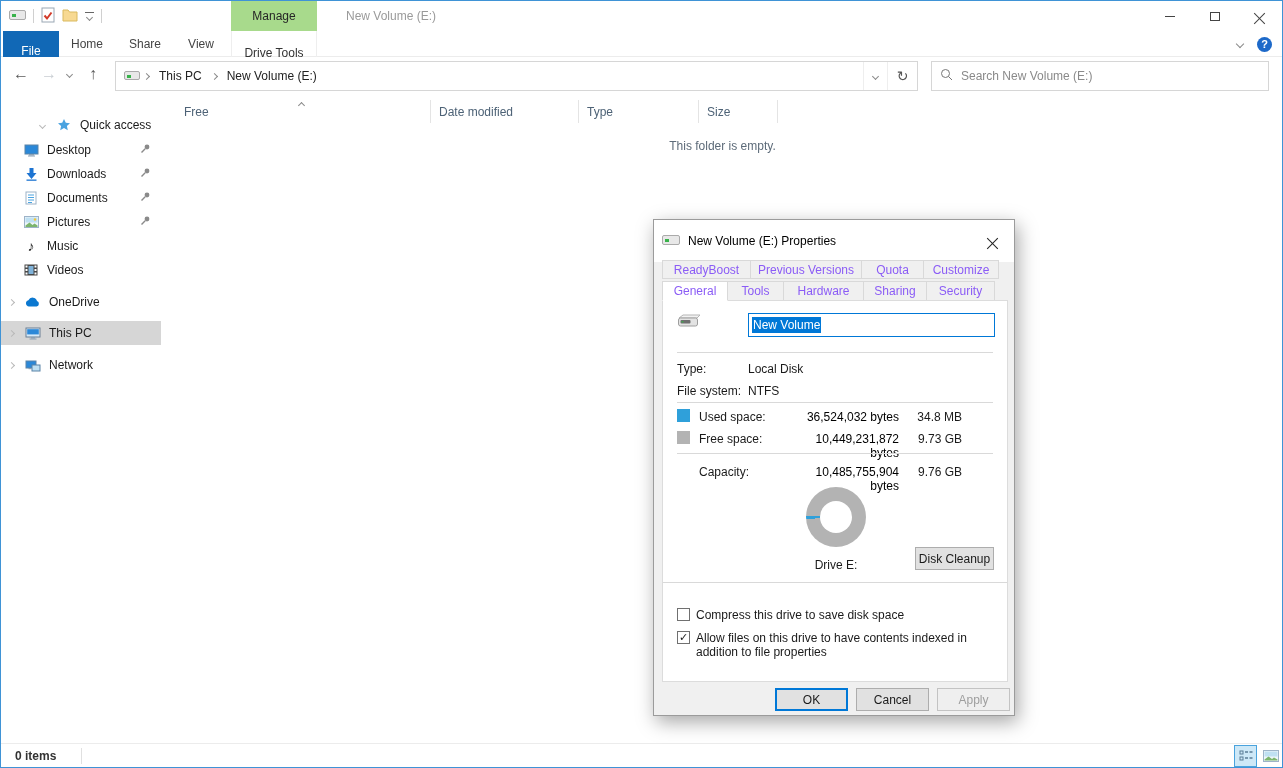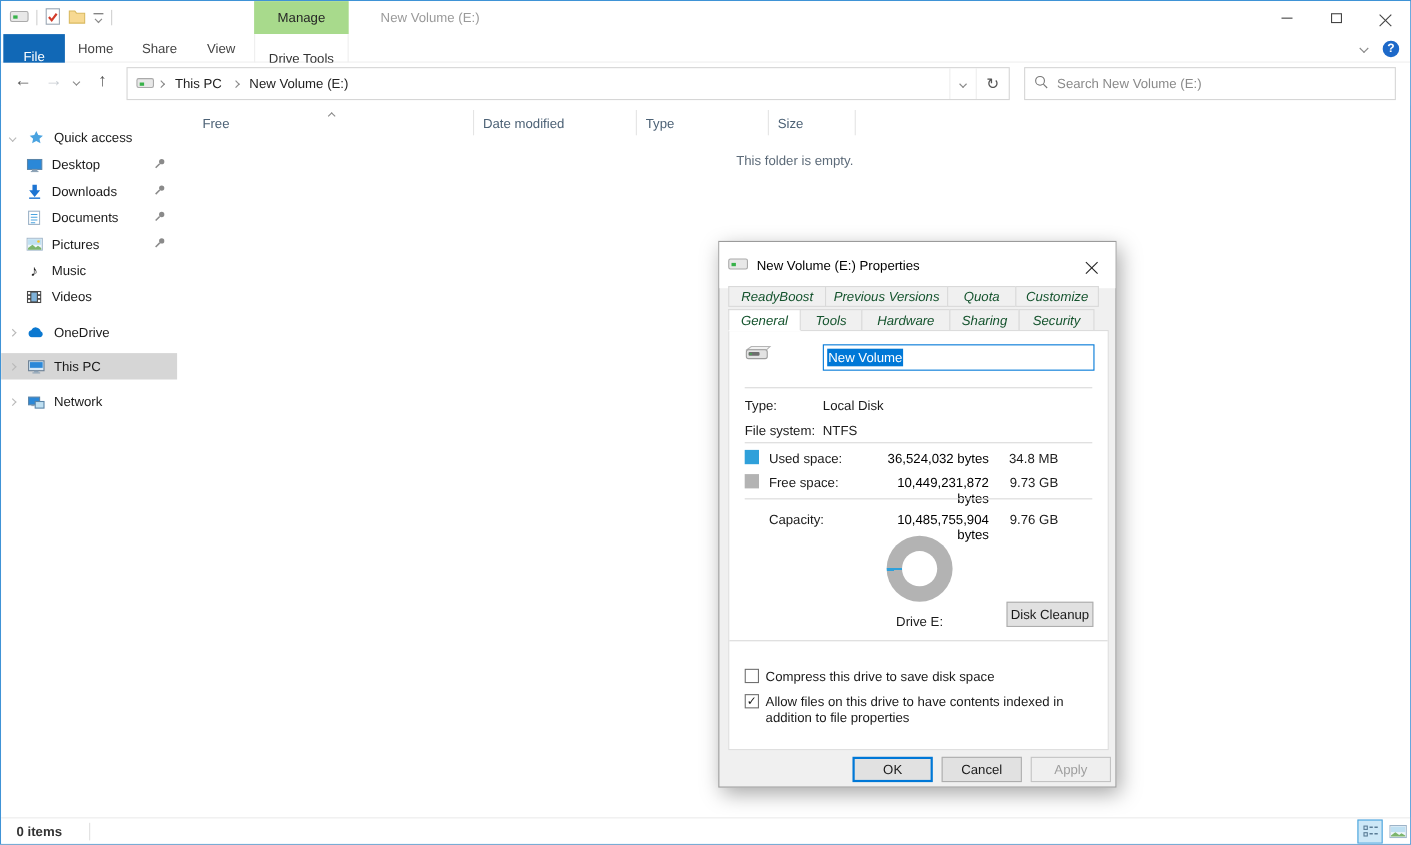--- a/index.html
+++ b/index.html
@@ -83,21 +83,21 @@
   .dialog { left:652px; top:218px; width:362px; height:497px; background:#f0f0f0;
             border:1px solid #9b9b9b; box-shadow:3px 6px 18px rgba(0,0,0,.35); }
   .dlg-title { left:0; top:0; width:100%; height:42px; background:#fff; display:flex; align-items:center; }
   .dlg-title .t { margin-left:8px; color:#000; }
   .dlg-close { margin-left:auto; width:44px; height:30px; display:flex; align-items:center; justify-content:center; }
   .dlg-close .x-glyph::before,.dlg-close .x-glyph::after { background:#222; }
 
   .tabs-back { left:8px; top:40px; display:flex; align-items:flex-end; }
   .tabs-front { left:8px; top:59px; display:flex; align-items:flex-end; height:22px; }
   .dtab { height:19px; background:#f0f0f0; border:1px solid #d9d9d9; margin-right:-1px;
-          display:flex; align-items:center; justify-content:center; color:#14532d;font-style:italic; }
+          display:flex; align-items:center; justify-content:center; color:#8b5cf6; }
   .dtab.sel { height:24px; background:#fff; border-bottom:1px solid #fff; position:relative; z-index:3; }
   .tabs-front .dtab { height:20px; }
 
   .dlg-page { left:8px; top:80px; width:346px; height:382px; background:#fff; border:1px solid #dcdcdc; z-index:1; }
   .p-hr { position:absolute; left:14px; right:14px; height:1px; background:#d9d9d9; }
   .p-lbl { position:absolute; color:#1a1a1a; }
   .name-input { position:absolute; left:85px; top:12px; width:247px; height:24px; background:#fff;
                 border:1px solid #0078d7; display:flex; align-items:center; padding-left:3px; }
   .name-input .sel-text { background:#0078d7; color:#fff; padding:1px 1px; }
   .legend { position:absolute; width:13px; height:13px; }
@@ -197,21 +197,21 @@
             <circle cx="5.5" cy="5.5" r="4" fill="none" stroke="#777"></circle>
             <path d="M8.5 8.5l3.5 3.5" stroke="#777"></path>
           </svg>
       </span>
       <input type="text" placeholder="Search New Volume (E:)" style="">
     </div>
   </div>
 
   <div class="abs sidebar">
 
-    <div class="side-row" style="top:17px;">
+    <div class="side-row" style="top:17px;margin-left:31px;">
       <span class="exp">
           <span class="cv cv-down cv-sm cv-light"></span>
         </span>
       <span class="sic">
         <svg width="14" height="14" viewBox="0 0 14 14">
             <path d="M7 1l1.8 3.8 4.2.5-3.1 2.8.9 4.1L7 10.1 3.2 12.2l.9-4.1L1 5.3l4.2-.5z" fill="#4aa3e0"></path>
           </svg>
       </span>
       <span class="slbl">Quick access</span>
     </div>

